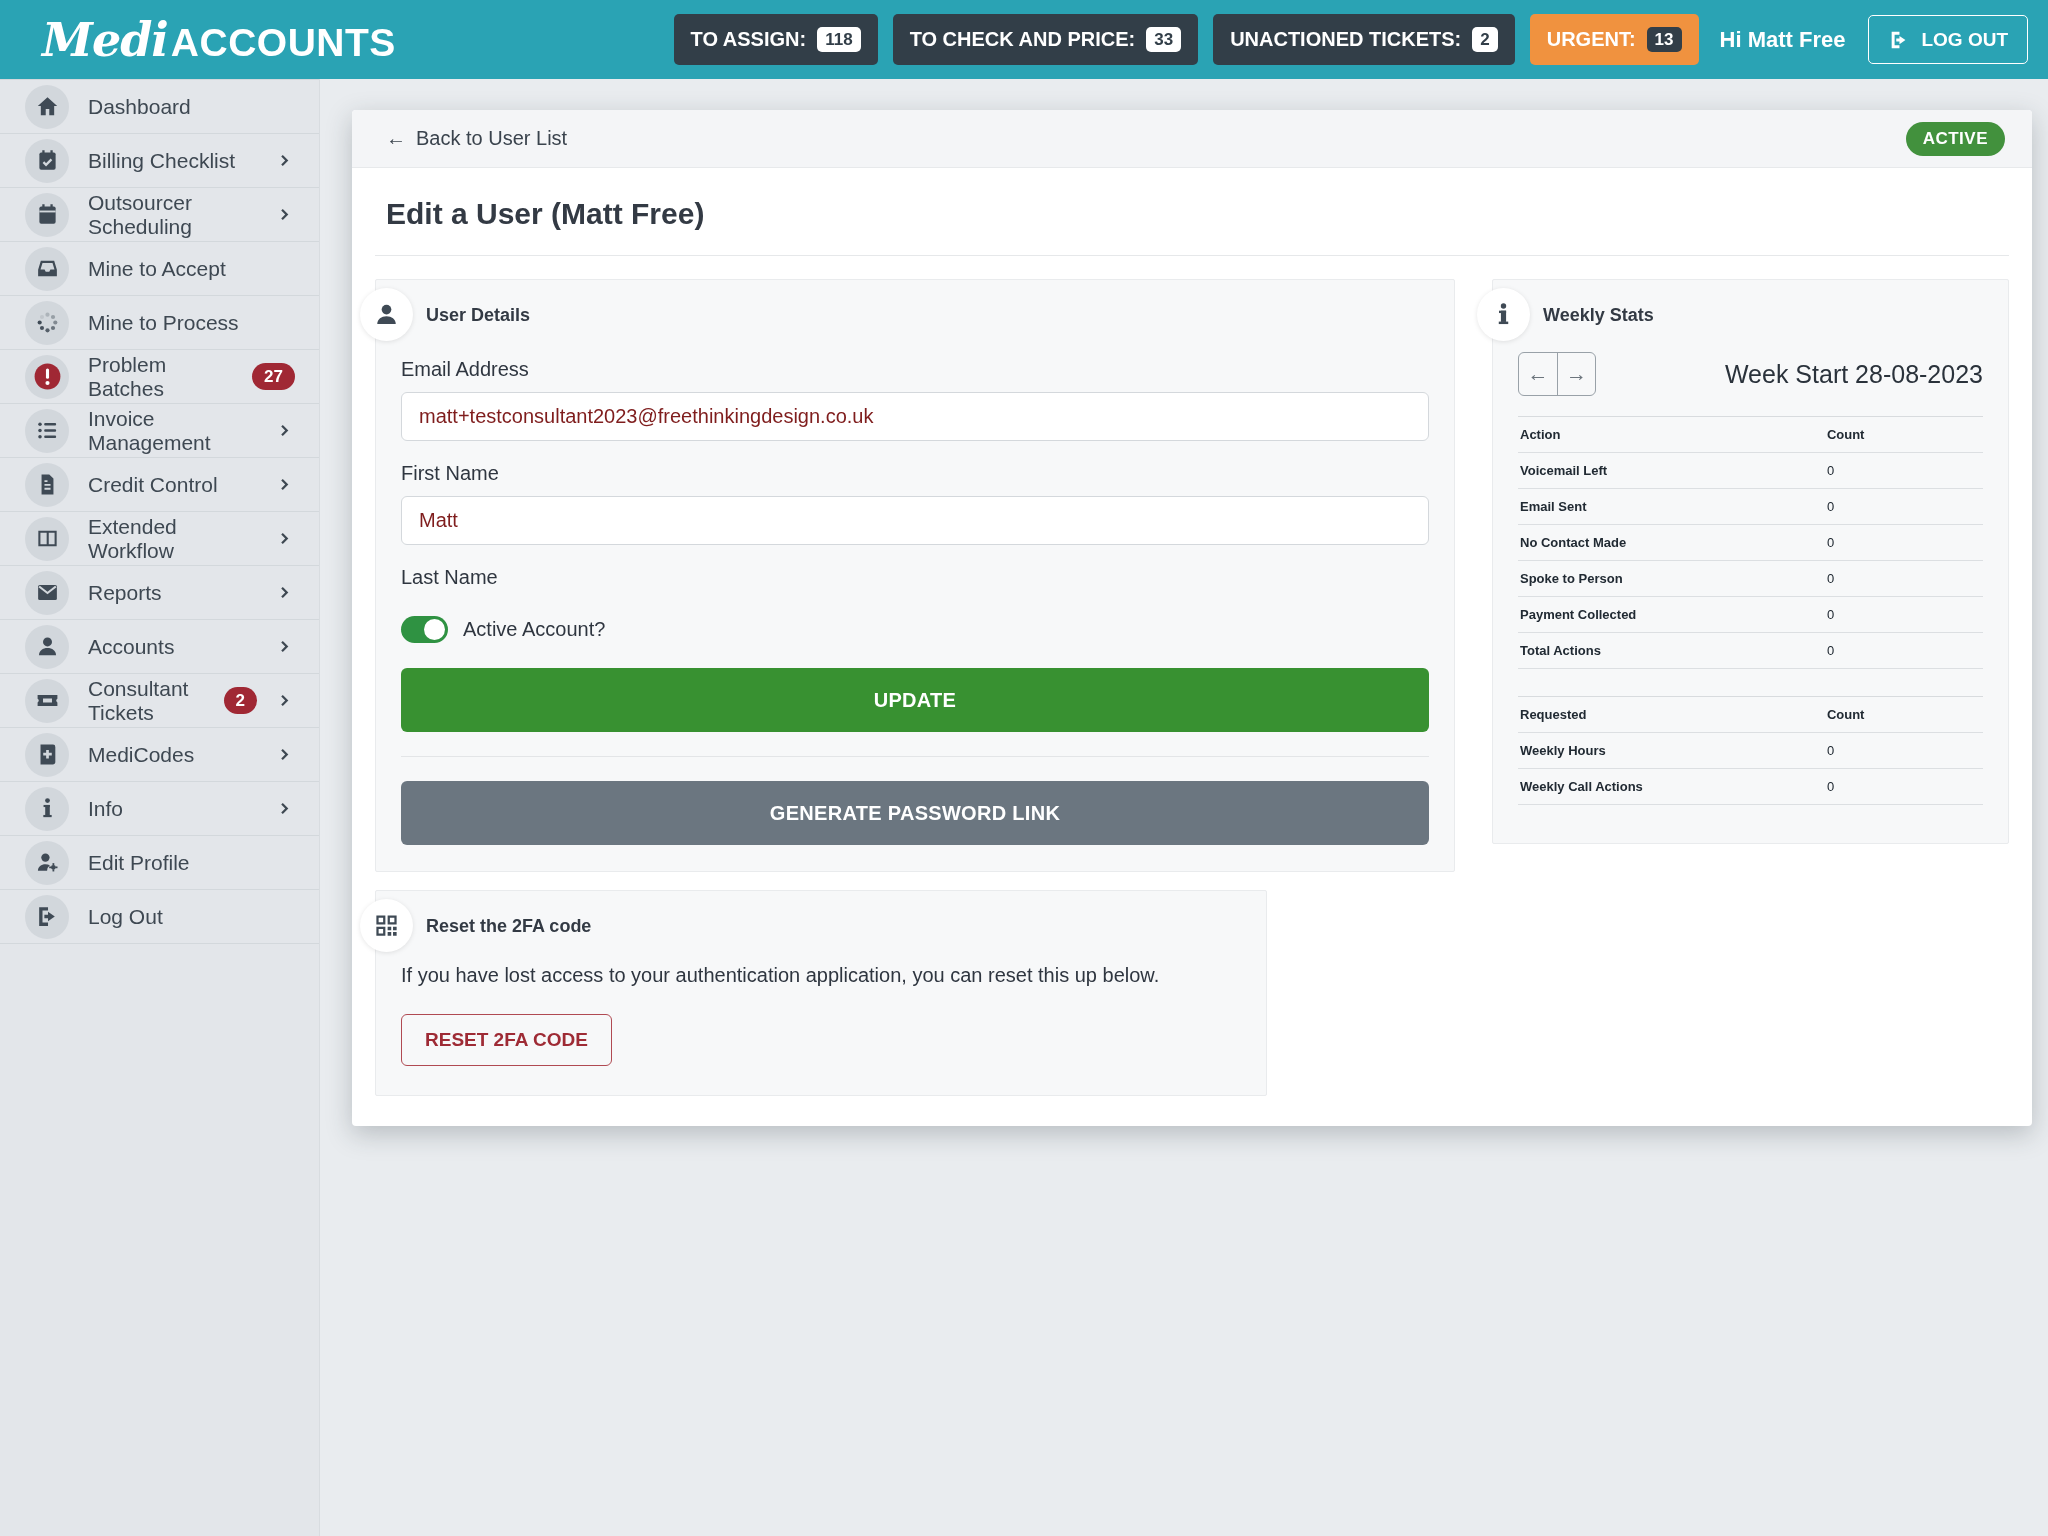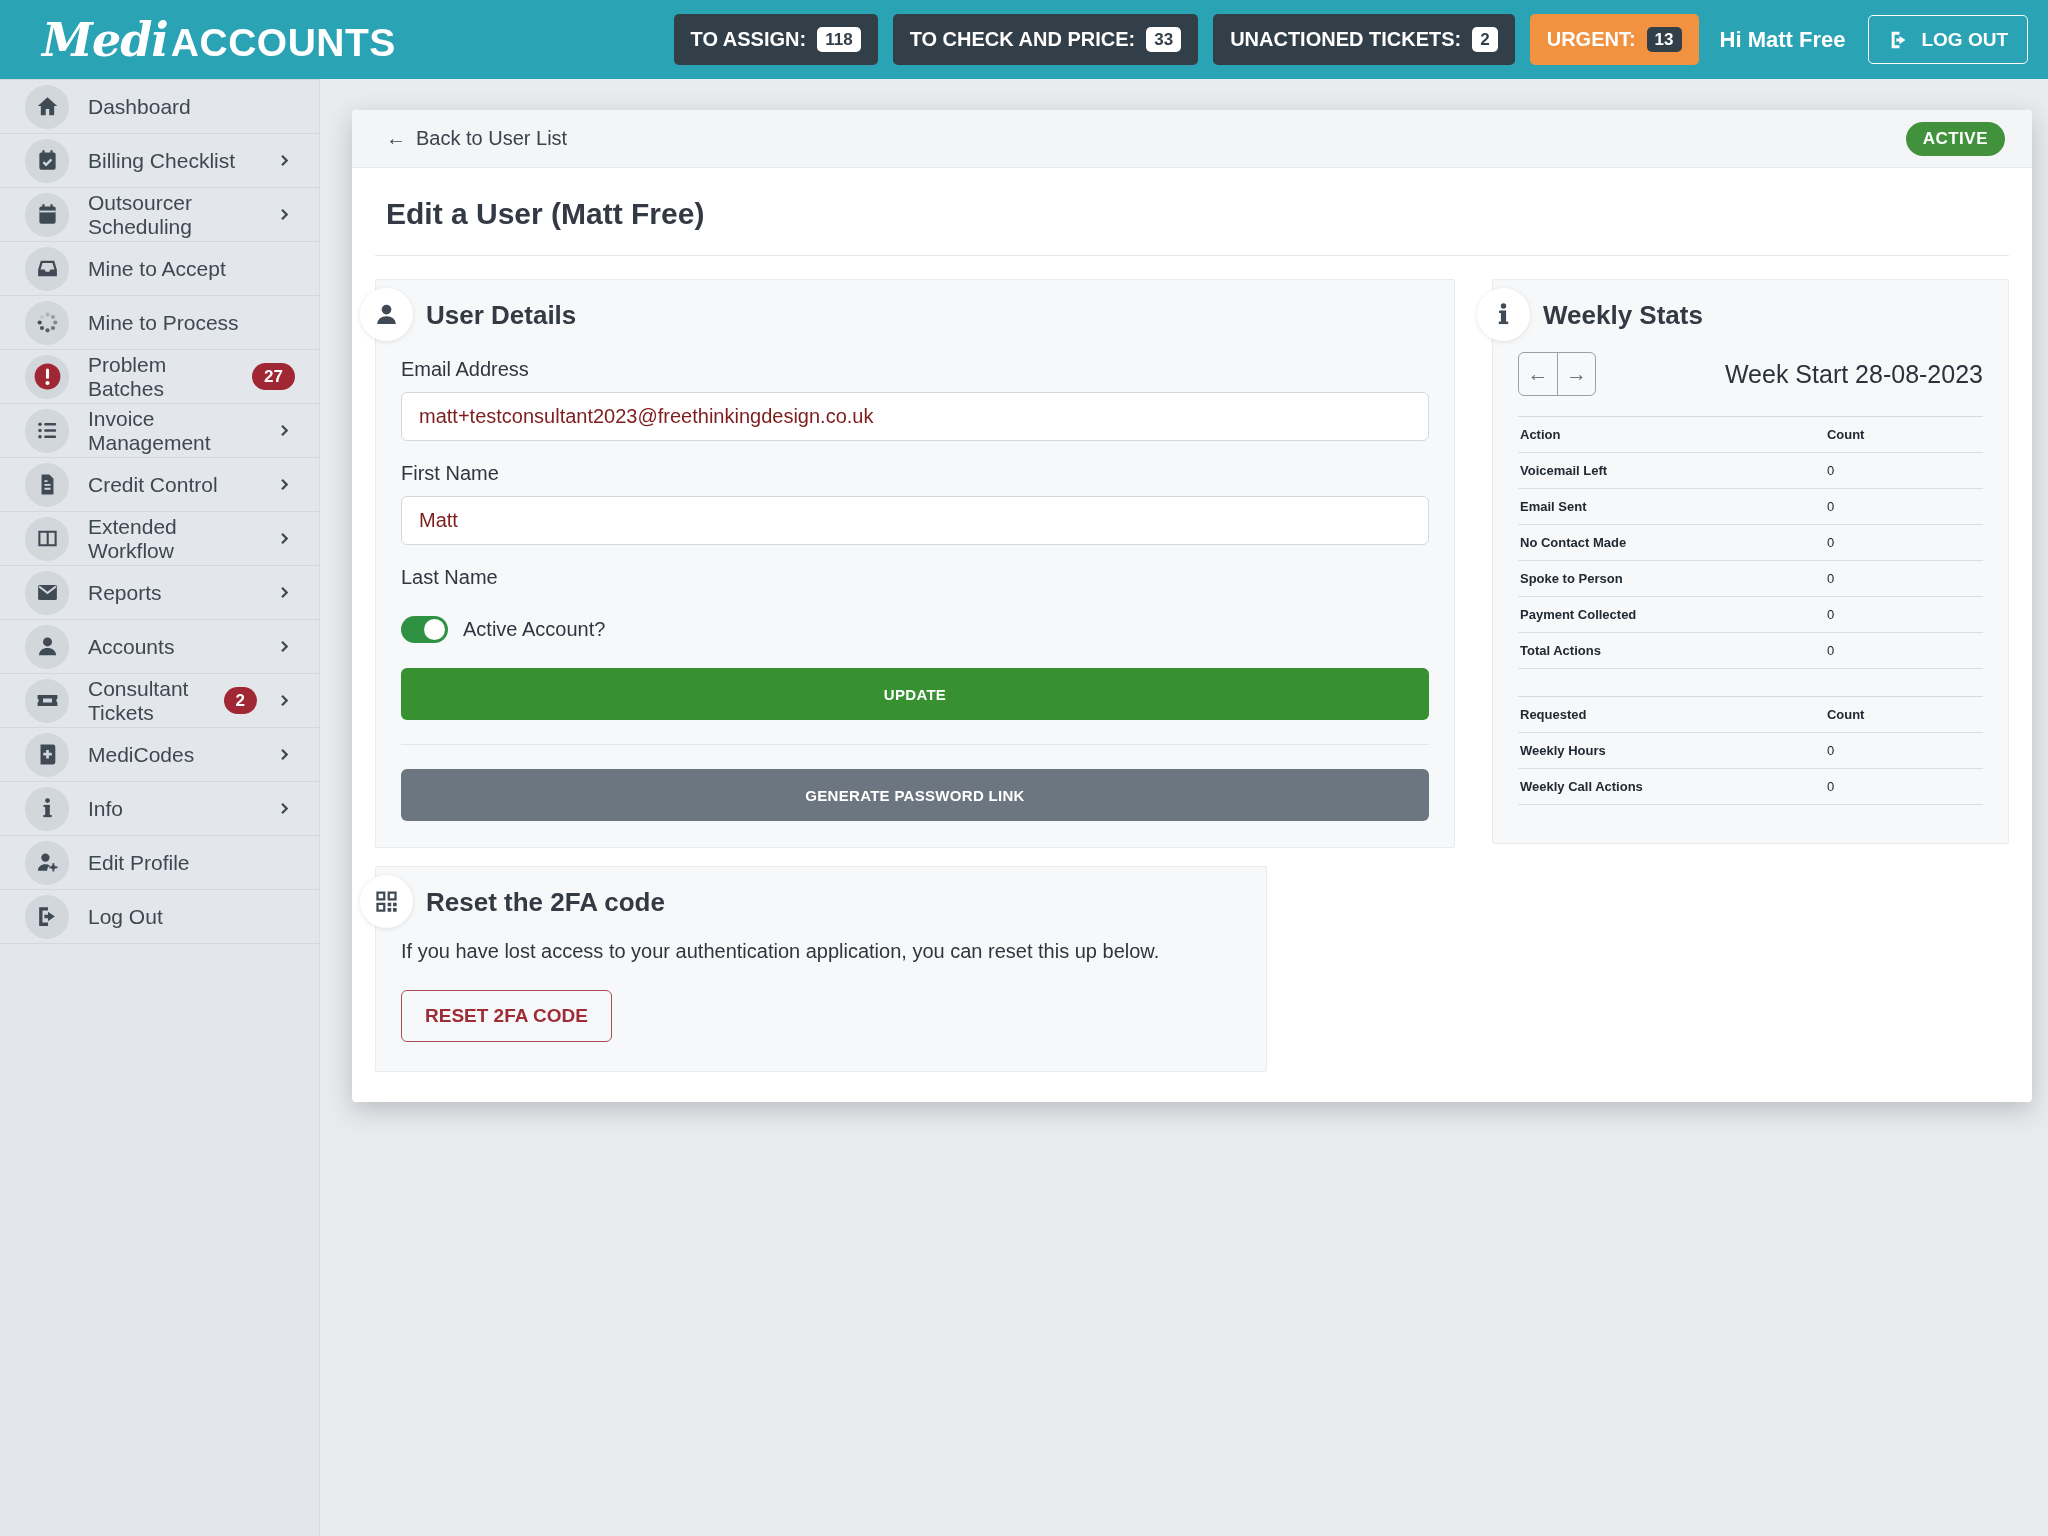--- a/index.html
+++ b/index.html
@@ -93,42 +93,42 @@
   .panels-row { display:flex; gap:37px; align-items:flex-start; }
   .panel { position:relative; background:#f7f8f9; border:1px solid #e9ebed; border-radius:2px; }
   .panel-icon-circle {
     position:absolute; left:-16px; top:8px; width:53px; height:53px;
     background:#fff; border-radius:50%;
     box-shadow:0 1px 5px rgba(0,0,0,.10);
     display:flex; align-items:center; justify-content:center;
   }
   .panel-icon-circle svg { width:27px; height:27px; fill:#3f4a55; }
   .panel-head { display:flex; align-items:center; height:44px; }
-  .panel-title { font-size:26px; font-weight:700; color:#333a44; margin-left:25px; }
+  .panel-title { font-size:18px; font-weight:700; color:#333a44; margin-left:25px; }
 
   .panel.user-details { width:1080px; padding:13px 25px 26px; }
   .field { margin-top:21px; }
   .field-label { font-size:20px; color:#2f3640; margin-bottom:11px; }
   .text-input, .role-select {
     width:100%; height:49px; background:#fff;
     border:1px solid #d4d8dc; border-radius:6px;
     padding:0 17px; font-size:20px; color:#7f1d1d;
     font-family:"Liberation Sans", sans-serif;
   }
   .select-wrap { position:relative; }
   .role-select { appearance:none; -webkit-appearance:none; cursor:pointer; }
   .select-chevron { position:absolute; right:16px; top:16px; pointer-events:none; }
   .select-chevron svg { width:18px; height:18px; stroke:#333; stroke-width:2; fill:none; }
   .toggle-row { display:flex; align-items:center; gap:15px; margin:27px 0 25px; }
   .toggle { width:47px; height:27px; border-radius:14px; background:#2f9242; position:relative; cursor:pointer; }
   .toggle-knob { position:absolute; right:3px; top:3px; width:21px; height:21px; border-radius:50%; background:#fff; }
   .toggle-label { font-size:20px; color:#2f3640; }
   .btn-block {
-    display:block; width:100%; height:52px; border:none; border-radius:6px;
-    color:#fff; font-size:15px; font-weight:700; cursor:pointer;
+    display:block; width:100%; height:64px; border:none; border-radius:6px;
+    color:#fff; font-size:20px; font-weight:700; cursor:pointer;
     font-family:"Liberation Sans", sans-serif; letter-spacing:.3px;
   }
   .update-btn { background:#389131; }
   .btn-divider { border:0; border-top:1px solid #e3e5e7; margin:24px 0; }
   .generate-btn { background:#6b7680; }
 
   .panel.weekly { width:517px; padding:13px 25px 38px; }
   .week-nav { display:flex; align-items:center; margin:15px 0 20px; }
   .nav-group { display:flex; border:1px solid #99a1a8; border-radius:6px; overflow:hidden; background:#f7f8f9; }
   .nav-btn {

